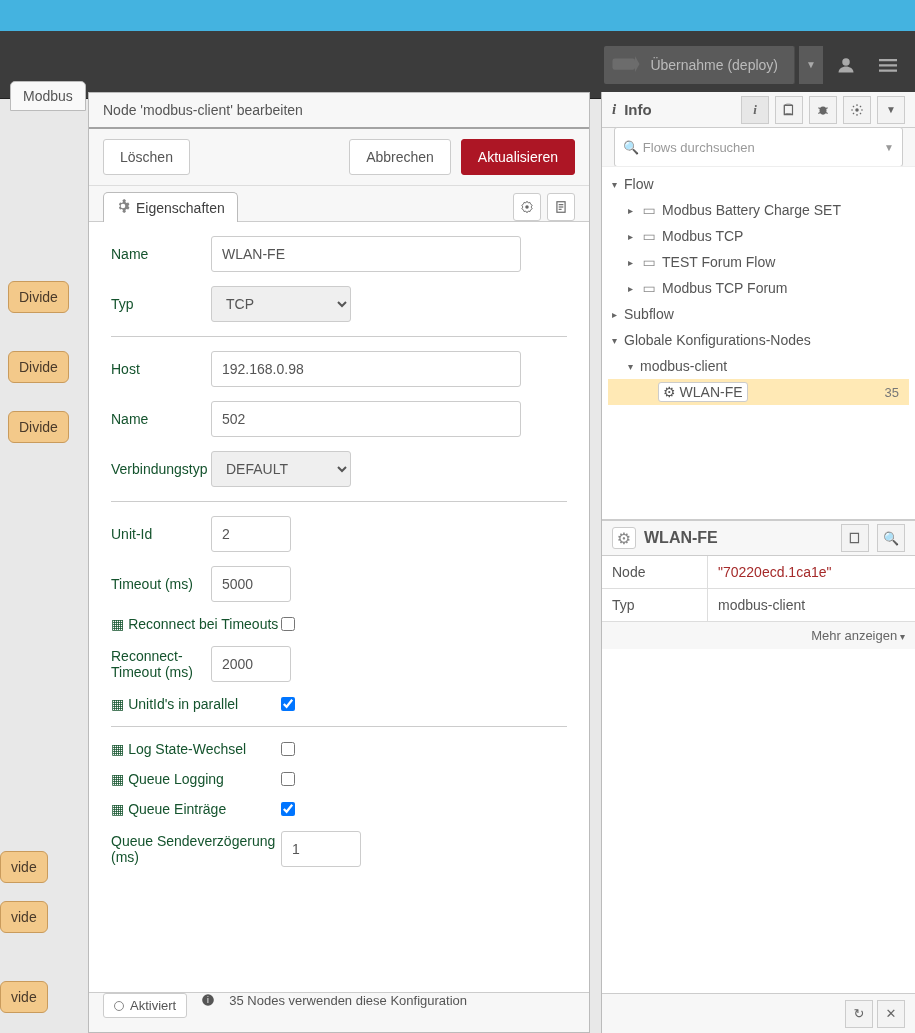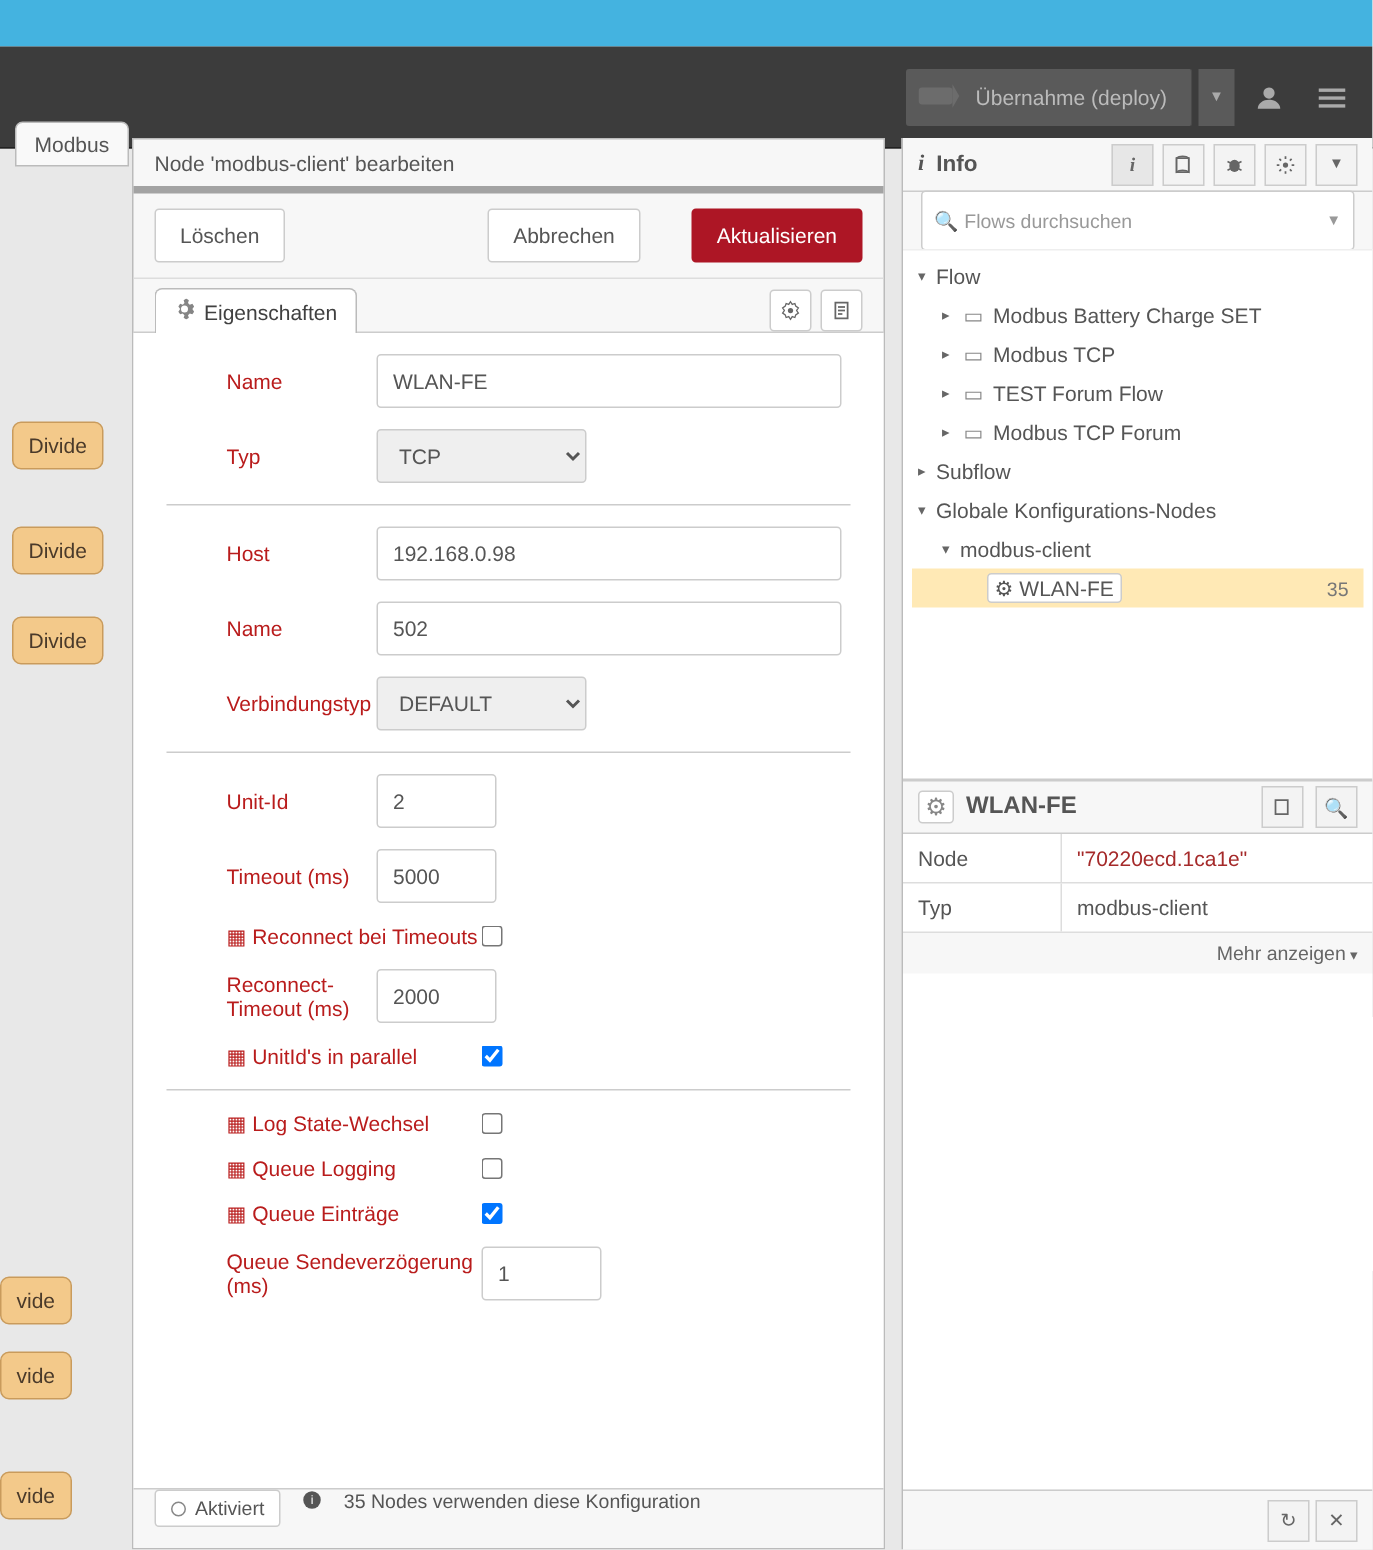--- a/index.html
+++ b/index.html
@@ -8,32 +8,32 @@
 .top-dark { height: 68px; background: #3c3c3c; display: flex; align-items: center; justify-content: flex-end; padding: 0 8px; gap: 4px; border-bottom: 1px solid #222; }
 .deploy-btn { background: #5a5a5a; color: #bbb; height: 38px; display: flex; align-items: center; padding: 0 16px 0 8px; border-radius: 2px; border-right: 1px solid #4a4a4a; font-size: 14px; }
 .deploy-icon { width: 30px; height: 20px; margin-right: 8px; opacity: 0.4; display:inline-block; }
 .deploy-caret { background:#5a5a5a; height:38px; width:24px; display:flex; align-items:center; justify-content:center; color:#aaa; font-size:10px; }
 .header-icon { width: 38px; height: 38px; display: flex; align-items: center; justify-content: center; color: #aaa; font-size: 18px; }
 .main-area { position: absolute; top: 81px; left: 0; right: 0; bottom: 0; display: flex; }
 .bg-canvas { position: absolute; inset: 0; }
 .bg-node { position: absolute; background: #f3c98a; border: 1px solid #c99b5c; border-radius: 6px; height: 32px; display: flex; align-items: center; padding: 0 10px; font-size: 14px; color: #4a3a2a; }
 .bg-tab { position: absolute; top: 0; left: 10px; background: #f9f9f9; border: 1px solid #bbb; border-radius: 5px 5px 0 0; padding: 6px 12px; font-size: 14px; color: #555; }
 .overlay { position: absolute; left: 88px; top: 11px; width: 502px; bottom: 0; background: #f7f7f7; border: 1px solid #bbb; display: flex; flex-direction: column; }
-.editor-header { padding: 8px 14px; border-bottom: 5px solid #a3a3a3; font-size: 14px; color: #555; display:flex; align-items:center; height:36px;}
+.editor-header { padding: 8px 14px; border-bottom: 2px solid #a3a3a3; font-size: 14px; color: #555; display:flex; align-items:center; height:36px;}
 .editor-actions { padding: 10px 14px; display: flex; gap: 10px; border-bottom: 1px solid #ddd; align-items:center; }
 .btn { height: 36px; padding: 0 16px; border: 1px solid #ccc; background: #fff; border-radius: 3px; font-size: 14px; color: #555; cursor: pointer; }
-.btn-danger { background: #ad1625; color: #fff; border-color: #ad1625; margin-left: 24px; }
+.btn-danger { background: #ad1625; color: #fff; border-color: #ad1625; }
 .spacer { flex: 1; }
 .tabs-row { display: flex; padding: 0 14px; border-bottom: 1px solid #ccc; height: 36px; align-items:flex-end; }
 .tab { border: 1px solid #bbb; border-bottom: none; border-radius: 5px 5px 0 0; padding: 6px 12px; background: #fff; font-size: 14px; color: #404040; display:flex; gap:6px; align-items:center; position:relative; top:1px; }
 .tab-icons { margin-left: auto; display: flex; gap: 6px; }
 .tab-icon-btn { width: 28px; height: 28px; border: 1px solid #ccc; background: #fff; display: flex; align-items: center; justify-content: center; font-size: 14px; color: #666; border-radius: 3px; }
 .form-body { flex: 1; overflow-y: auto; padding: 14px 22px; background:#fff; position:relative; }
 .form-row { display: flex; align-items: center; margin-bottom: 14px; }
-.form-label { width: 100px; font-size: 14px; color: #b91c1c; margin-left: 40px; }
+.form-label { width: 100px; font-size: 14px; color: #14532d; }
 .form-input { height: 36px; border: 1px solid #ccc; border-radius: 3px; padding: 0 10px; font-size: 14px; color: #555; }
 .form-input.w-wide { width: 310px; }
 .form-input.w-med { width: 140px; }
 .form-input.w-sm { width: 80px; }
 select.form-input { background: #efefef; }
 hr { border: none; border-top: 1px solid #ccc; margin: 14px 0; }
 .check-row .form-label { width: 170px; }
 .check-box { width: 14px; height: 14px; }
 .editor-footer { border-top: 1px solid #ccc; height: 40px; display: flex; align-items: flex-start; padding: 0 14px; gap: 14px; font-size: 13px; color: #555; background:#f7f7f7; }
 .enabled-chip { display: flex; align-items: center; gap: 6px; border:1px solid #ccc; padding:4px 10px; border-radius:3px; background:#fff; }

